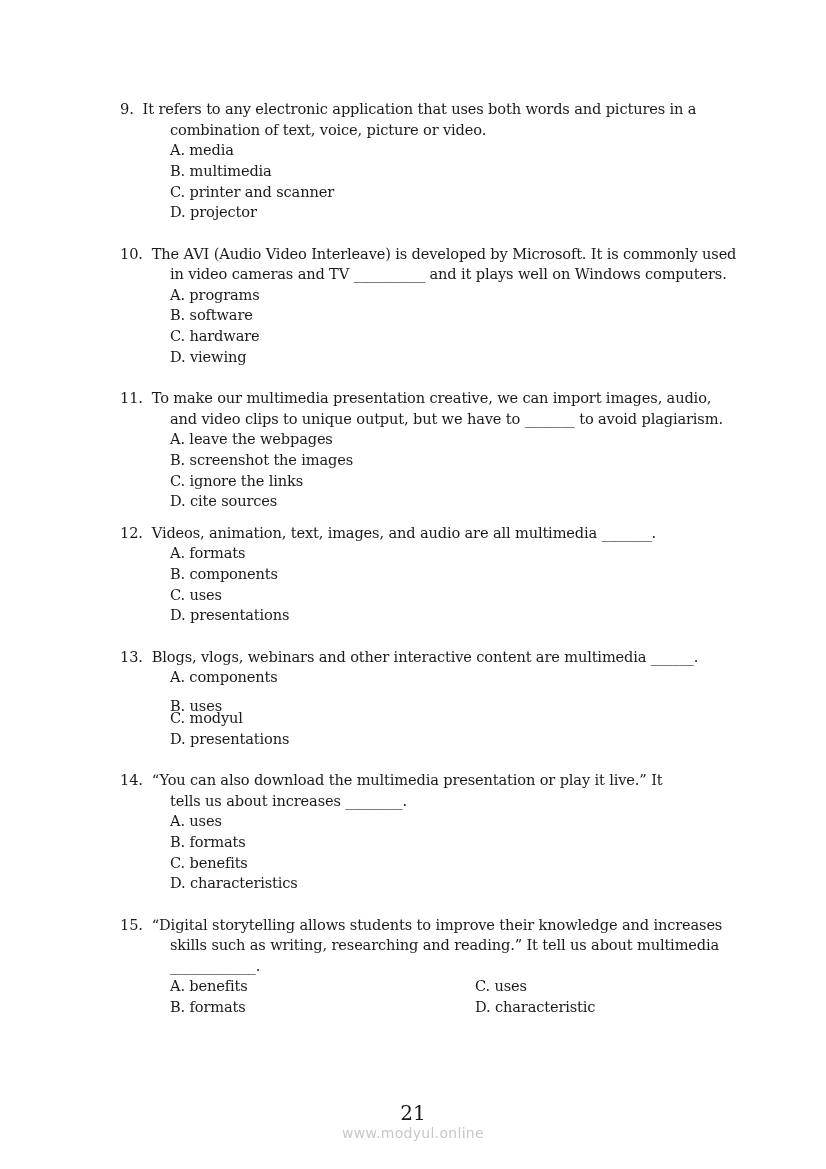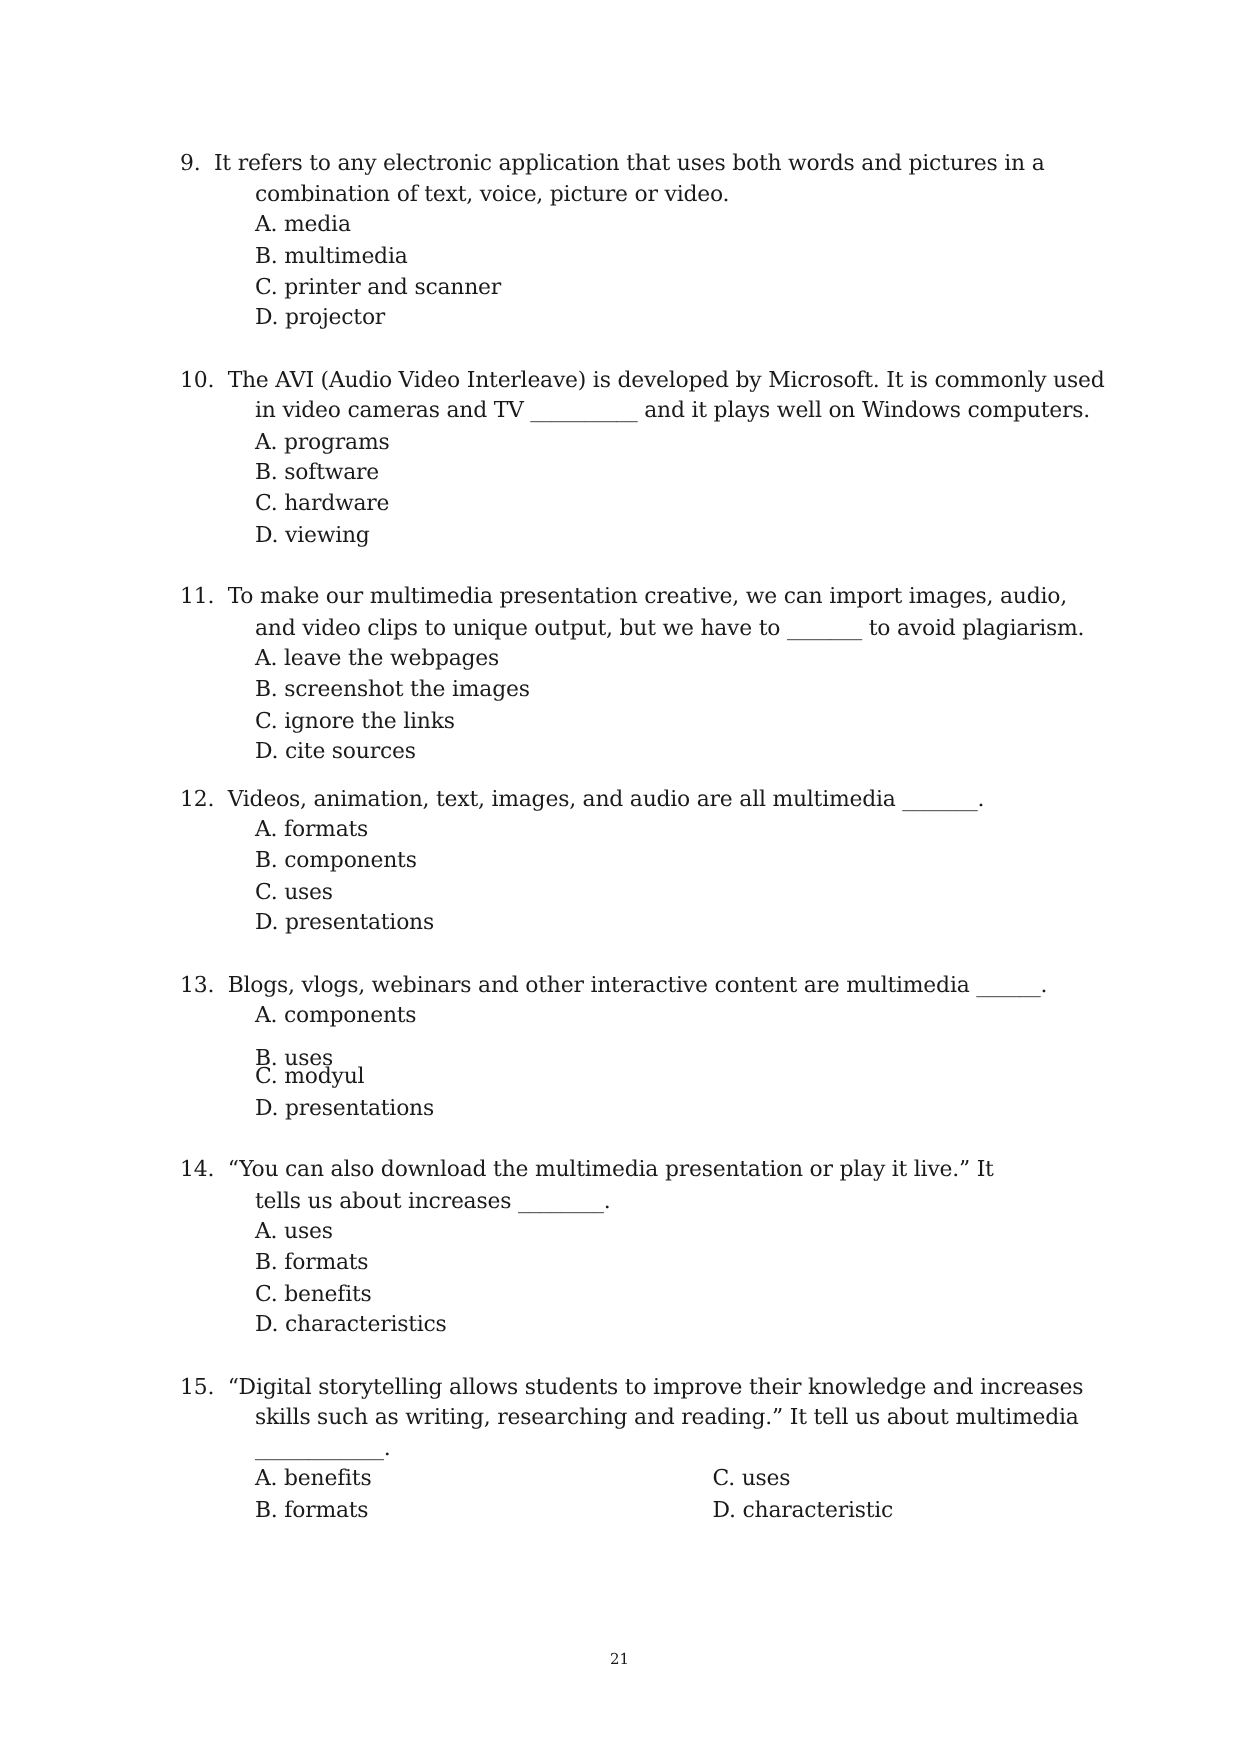--- a/index.html
+++ b/index.html
@@ -43,21 +43,21 @@
     }
     .opt-right {
       left: 475px;
     }
     .page-number {
       position: absolute;
       left: 0;
       width: 826px;
       top: 1101px;
       text-align: center;
-      font-size: 10px;
+      font-size: 20px;
       color: #1a1a1a;
     }
     .watermark {
       position: absolute;
       left: 0;
       width: 826px;
       top: 1125px;
       text-align: center;
       font-family: "DejaVu Sans", "Liberation Sans", sans-serif;
       font-size: 14px;
@@ -126,14 +126,15 @@
     <div class="line stem-first" style="top:915px;"><span class="qnum">15.</span>&nbsp; <span>“Digital storytelling allows students to improve their knowledge and increases</span></div>
     <div class="line stem-cont" style="top:935px;">skills such as writing, researching and reading.”  It tell us about multimedia</div>
     <div class="line stem-cont" style="top:956px;">____________.</div>
     <div class="line opt" style="top:976px;">A. benefits</div>
     <div class="line opt-right" style="top:976px;">C. uses</div>
     <div class="line opt" style="top:997px;">B. formats</div>
     <div class="line opt-right" style="top:997px;">D. characteristic</div>
   </div>
 
   <div class="page-number">21</div>
+  <div class="watermark">www.modyul.online</div>
 
 </div>
 
 </body></html>

